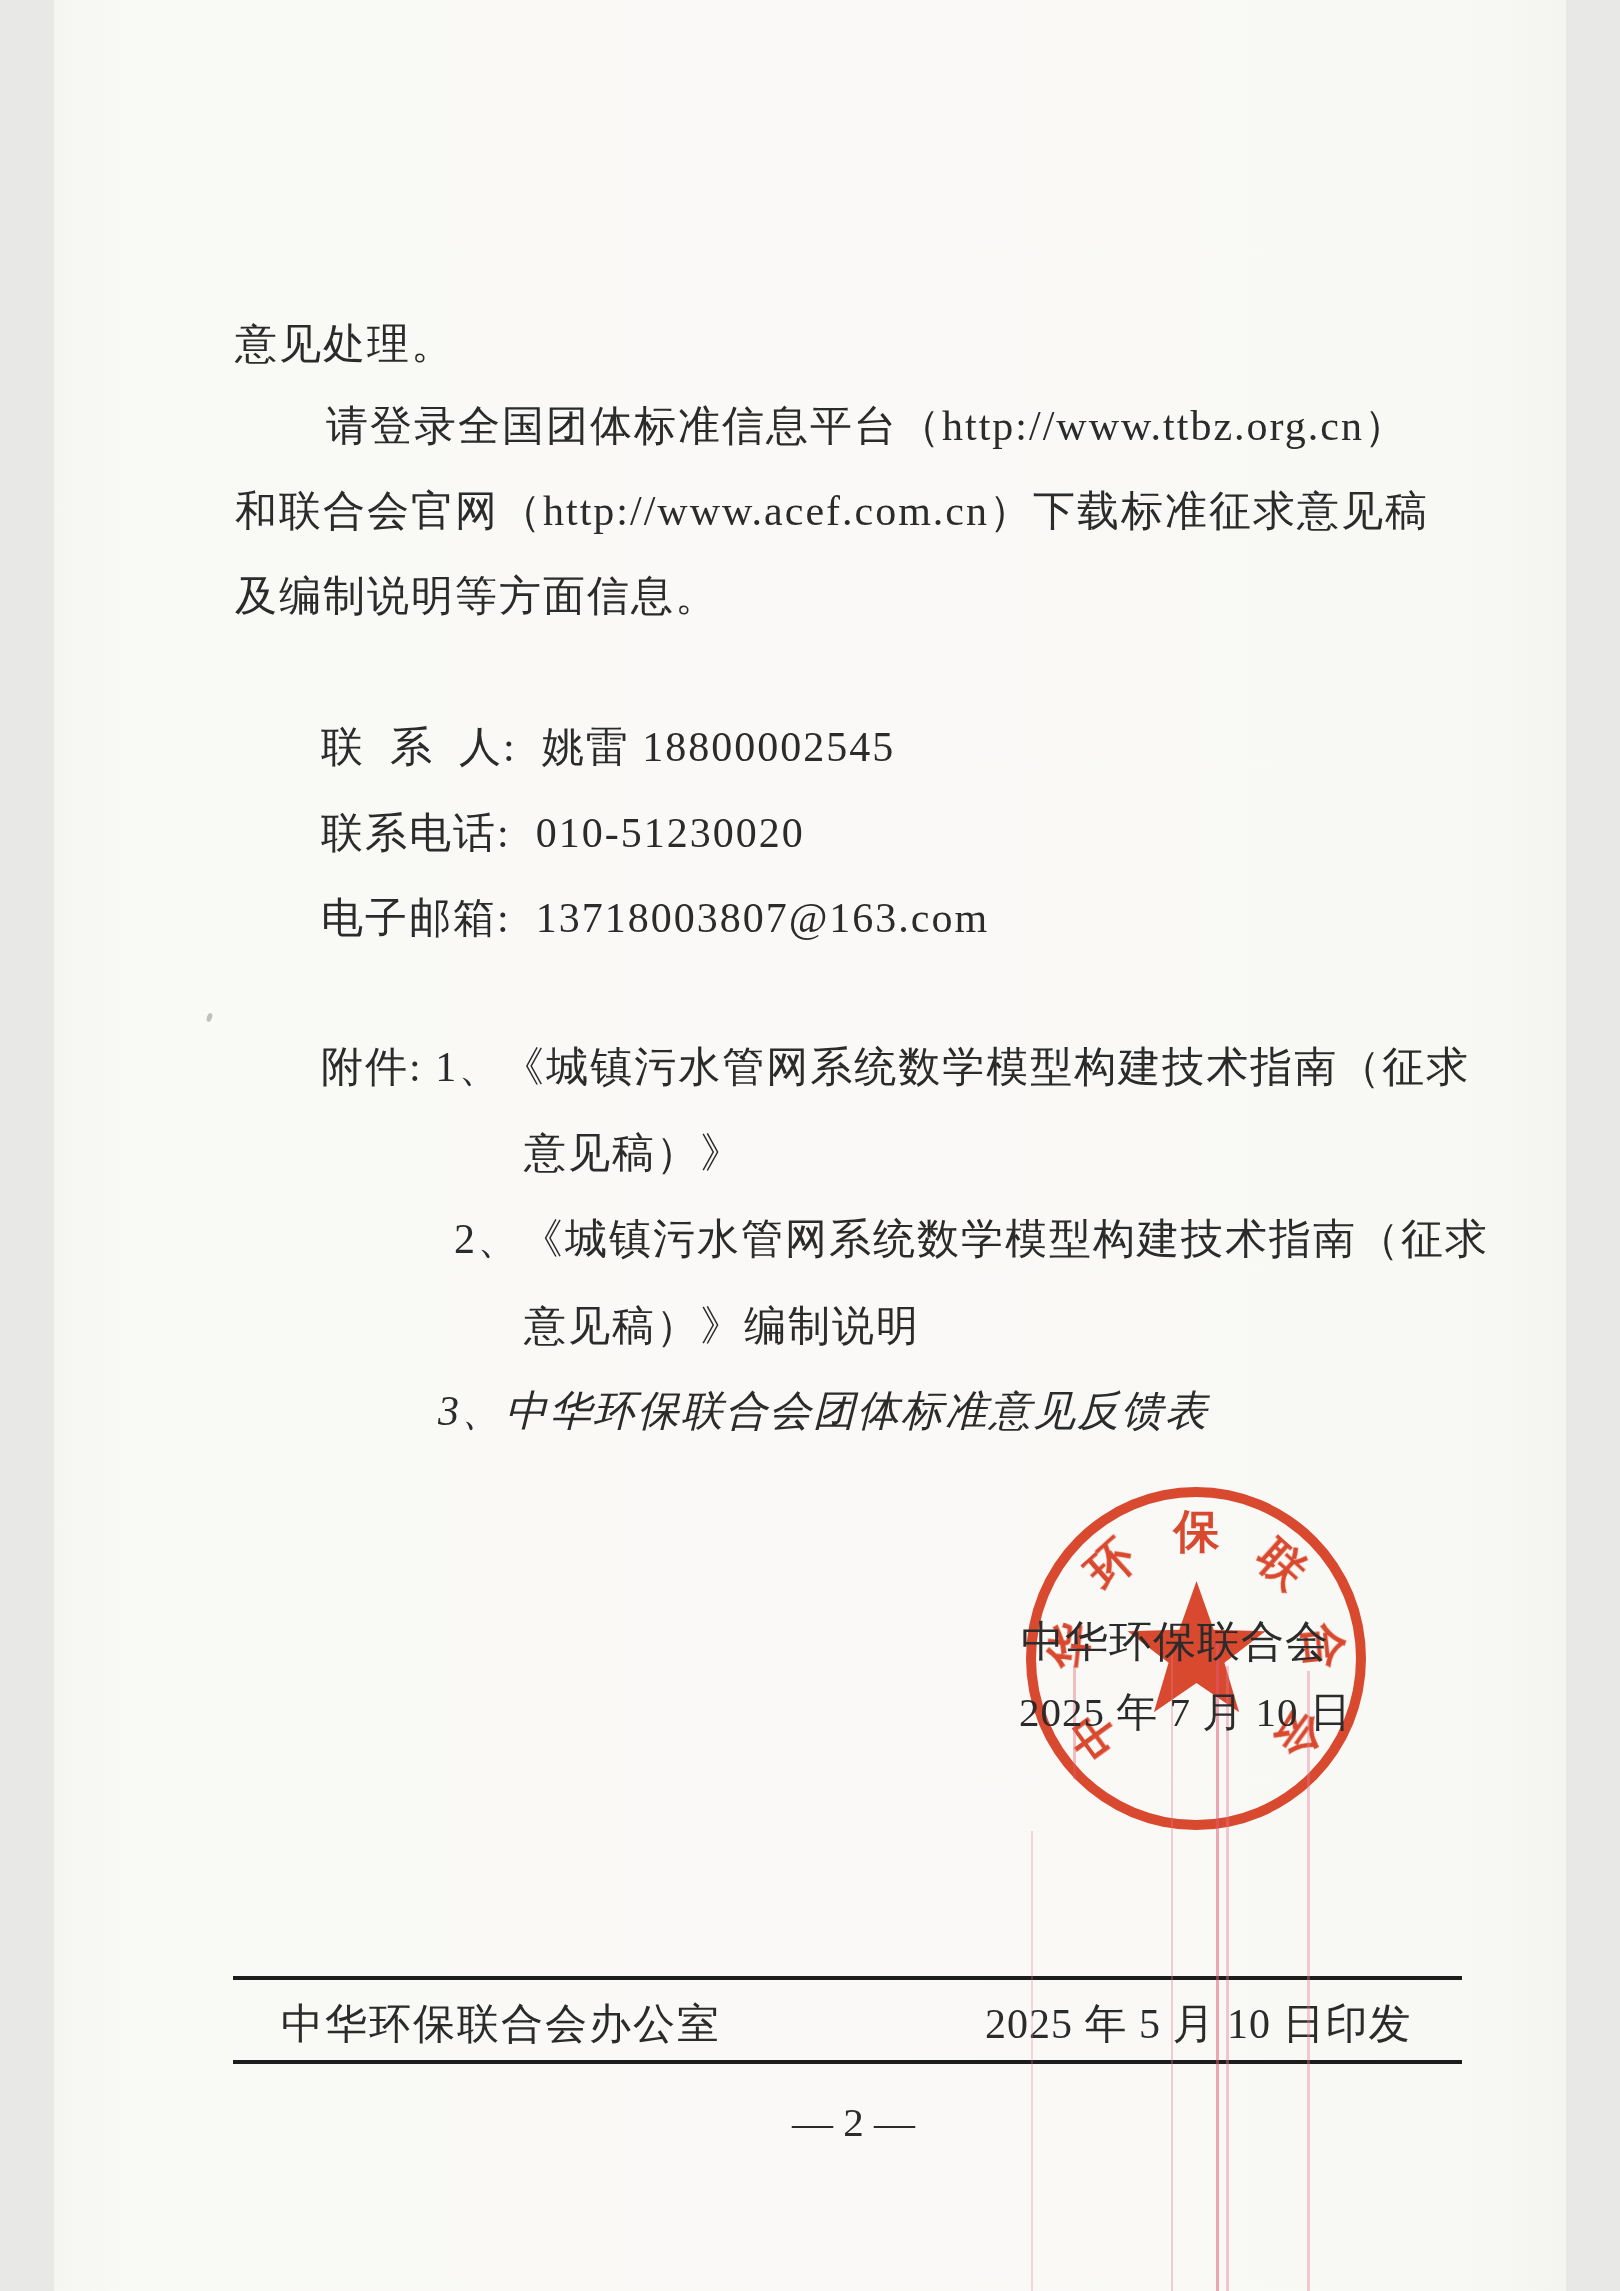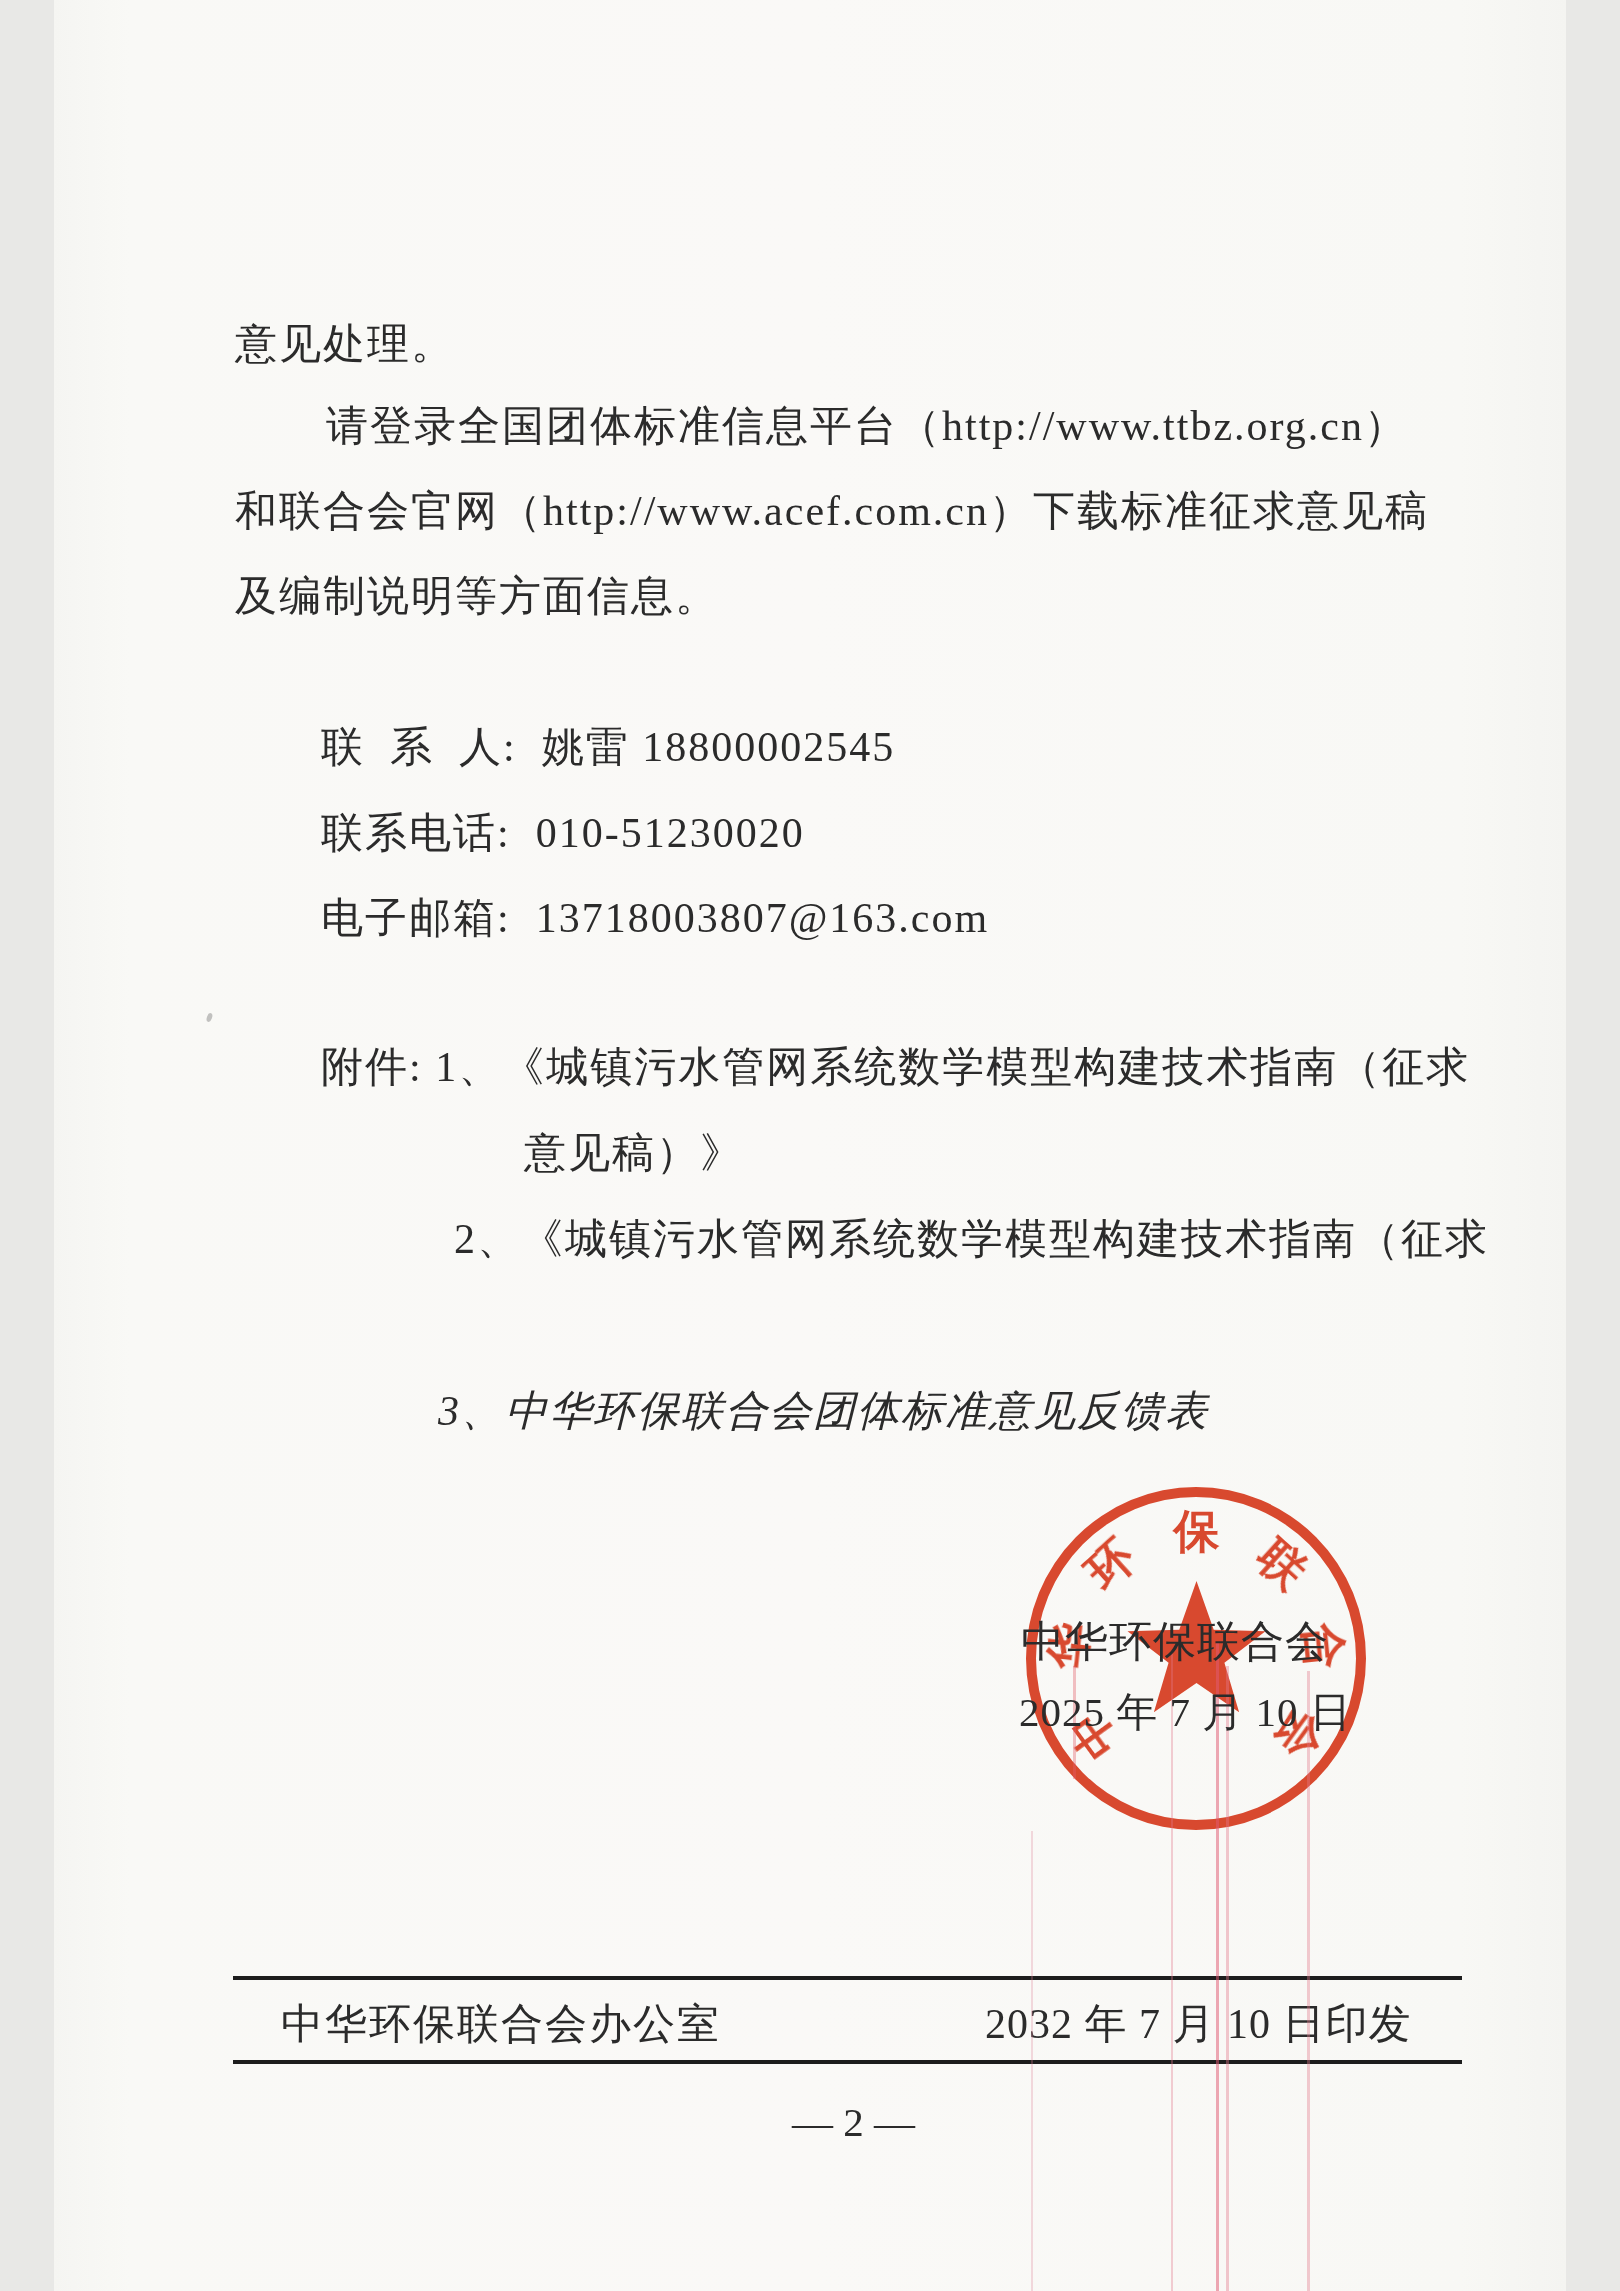--- a/index.html
+++ b/index.html
@@ -72,20 +72,21 @@
   <div class="t" style="left:181px;top:572px;">及编制说明等方面信息。</div>
 
   <div class="t" style="left:267px;top:723px;">联  系  人:  姚雷 18800002545</div>
   <div class="t" style="left:267px;top:809px;">联系电话:  010-51230020</div>
   <div class="t" style="left:267px;top:894px;">电子邮箱:  13718003807@163.com</div>
 
   <div class="speck"></div>
   <div class="t" style="left:267px;top:1043px;">附件: 1、《城镇污水管网系统数学模型构建技术指南（征求</div>
   <div class="t" style="left:470px;top:1129px;">意见稿）》</div>
   <div class="t" style="left:400px;top:1215px;">2、《城镇污水管网系统数学模型构建技术指南（征求</div>
+  <div class="t" style="left:470px;top:1302px;">意见稿）》编制说明</div>
   <div class="t" style="left:384px;top:1387px;font-style:italic;">3、中华环保联合会团体标准意见反馈表</div>
 
   <div class="stamp seal-ink" style="color: rgb(220, 59, 30);">
     <div class="stamp-ring"></div>
     <svg class="stamp-star" width="341" height="345" viewBox="0 0 348 352">
       <polygon fill="currentColor" points="174,96 191.6,145.7 244.4,147.1 202.5,179.3 217.5,229.9 174,200 130.5,229.9 145.5,179.3 103.6,147.1 156.4,145.7"></polygon>
     </svg>
     <div class="seal-text">
         <span class="seal-ch" style="transform: rotate(-126deg) translateY(-128px);">中</span>
         <span class="seal-ch" style="transform: rotate(-84deg) translateY(-128px);">华</span>
@@ -102,18 +103,18 @@
 
   <div class="streak s1"></div>
   <div class="streak s2"></div>
   <div class="streak s3"></div>
   <div class="streak s4"></div>
   <div class="streak s5"></div>
   <div class="streak s6"></div>
 
   <div class="rule rule-top"></div>
   <div class="t footer-office">中华环保联合会办公室</div>
-  <div class="t footer-issue">2032 年 7 月 10 日印发</div>
+  <div class="t footer-issue">2025 年 5 月 10 日印发</div>
   <div class="rule rule-bottom"></div>
   <div class="t page-number">— 2 —</div>
 
 </div>
 
 
 </body></html>

